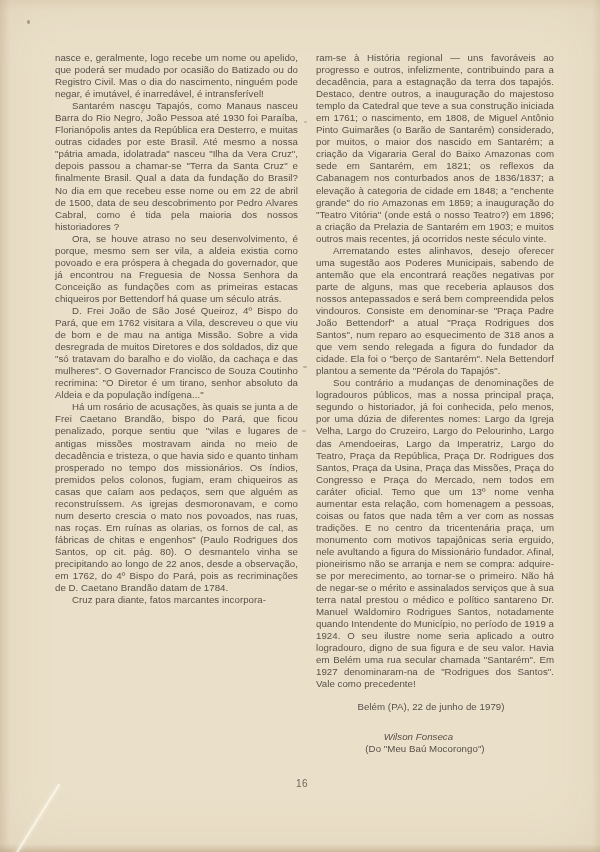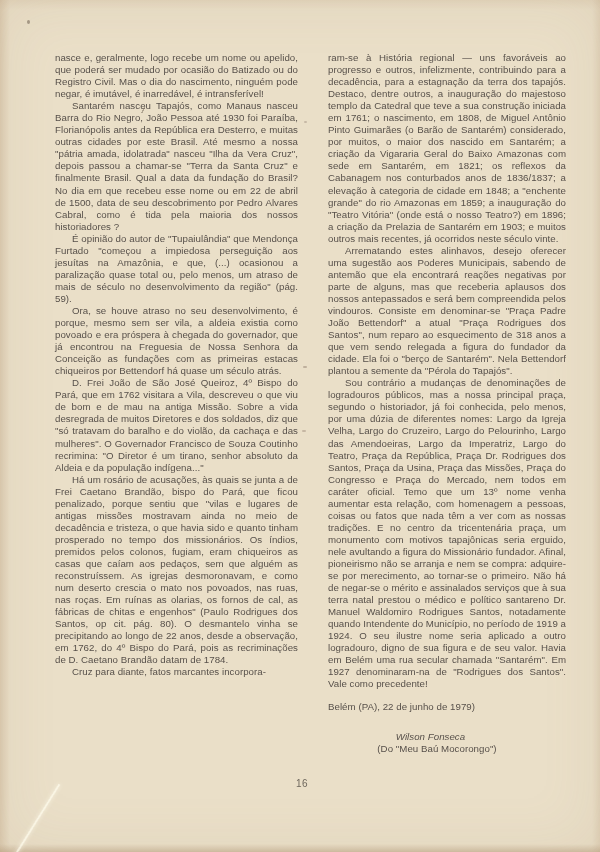--- a/index.html
+++ b/index.html
@@ -30,26 +30,26 @@
   .col {
     position: absolute;
     top: 52px;
     text-align: justify;
     font-size: 9.7px;
     line-height: 12.05px;
     letter-spacing: 0.04px;
     color: var(--ink);
   }
   .col-left  { left: 55px;  width: 243px; }
-  .col-right { left: 328px; width: 238px; }
+  .col-right { left: 316px; width: 238px; }
   .col p { margin: 0; text-indent: 17px; }
   .col p.cont { text-indent: 0; }
   .dateline {
     text-indent: 0 !important;
-    text-align: left;
+    text-align: center;
     padding-right: 8px;
     margin-top: 11px !important;
   }
   .signature { margin-top: 17px; text-align: center; }
   .sig-name   { font-style: italic; padding-right: 33px; }
   .sig-source { padding-right: 20px; }
   .page-number {
     position: absolute;
     top: 778px;
     left: 0;
@@ -85,21 +85,20 @@
   }
 </style>
 </head>
 <body>
 
 <div class="page">
 
   <div class="col col-left">
     <p class="cont">nasce e, geralmente, logo recebe um nome ou apelido, que poderá ser mudado por ocasião do Batizado ou do Registro Civil. Mas o dia do nascimento, ninguém pode negar, é imutável, é inarredável, é intransferível!</p>
     <p>Santarém nasceu Tapajós, como Manaus nasceu Barra do Rio Negro, João Pessoa até 1930 foi Paraíba, Florianópolis antes da República era Desterro, e muitas outras cidades por este Brasil. Até mesmo a nossa "pátria amada, idolatrada" nasceu "Ilha da Vera Cruz", depois passou a chamar-se "Terra da Santa Cruz" e finalmente Brasil. Qual a data da fundação do Brasil? No dia em que recebeu esse nome ou em 22 de abril de 1500, data de seu descobrimento por Pedro Alvares Cabral, como é tida pela maioria dos nossos historiadores ?</p>
-    <p>É opinião do autor de "Tupaiulândia" que Mendonça Furtado "começou a impiedosa perseguição aos jesuítas na Amazônia, e que, (...) ocasionou a paralização quase total ou, pelo menos, um atraso de mais de século no desenvolvimento da região" (pág. 59).</p>
     <p>Ora, se houve atraso no seu desenvolvimento, é porque, mesmo sem ser vila, a aldeia existia como povoado e era próspera à chegada do governador, que já encontrou na Freguesia de Nossa Senhora da Conceição as fundações com as primeiras estacas chiqueiros por Bettendorf há quase um século atrás.</p>
     <p>D. Frei João de São José Queiroz, 4º Bispo do Pará, que em 1762 visitara a Vila, descreveu o que viu de bom e de mau na antiga Missão. Sobre a vida desregrada de muitos Diretores e dos soldados, diz que "só tratavam do baralho e do violão, da cachaça e das mulheres". O Governador Francisco de Souza Coutinho recrimina: "O Diretor é um tirano, senhor absoluto da Aldeia e da população indígena..."</p>
     <p>Há um rosário de acusações, às quais se junta a de Frei Caetano Brandão, bispo do Pará, que ficou penalizado, porque sentiu que "vilas e lugares de antigas missões mostravam ainda no meio de decadência e tristeza, o que havia sido e quanto tinham prosperado no tempo dos missionários. Os índios, premidos pelos colonos, fugiam, eram chiqueiros as casas que caíam aos pedaços, sem que alguém as reconstruíssem. As igrejas desmoronavam, e como num deserto crescia o mato nos povoados, nas ruas, nas roças. Em ruínas as olarias, os fornos de cal, as fábricas de chitas e engenhos" (Paulo Rodrigues dos Santos, op cit. pág. 80). O desmantelo vinha se precipitando ao longo de 22 anos, desde a observação, em 1762, do 4º Bispo do Pará, pois as recriminações de D. Caetano Brandão datam de 1784.</p>
     <p>Cruz para diante, fatos marcantes incorpora-</p>
   </div>
 
   <div class="col col-right">
     <p class="cont">ram-se à História regional — uns favoráveis ao progresso e outros, infelizmente, contribuindo para a decadência, para a estagnação da terra dos tapajós. Destaco, dentre outros, a inauguração do majestoso templo da Catedral que teve a sua construção iniciada em 1761; o nascimento, em 1808, de Miguel Antônio Pinto Guimarães (o Barão de Santarém) considerado, por muitos, o maior dos nascido em Santarém; a criação da Vigararia Geral do Baixo Amazonas com sede em Santarém, em 1821; os reflexos da Cabanagem nos conturbados anos de 1836/1837; a elevação à categoria de cidade em 1848; a "enchente grande" do rio Amazonas em 1859; a inauguração do "Teatro Vitória" (onde está o nosso Teatro?) em 1896; a criação da Prelazia de Santarém em 1903; e muitos outros mais recentes, já ocorridos neste século vinte.</p>
     <p>Arrematando estes alinhavos, desejo oferecer uma sugestão aos Poderes Municipais, sabendo de antemão que ela encontrará reações negativas por parte de alguns, mas que receberia aplausos dos nossos antepassados e será bem compreendida pelos vindouros. Consiste em denominar-se "Praça Padre João Bettendorf" a atual "Praça Rodrigues dos Santos", num reparo ao esquecimento de 318 anos a que vem sendo relegada a figura do fundador da cidade. Ela foi o "berço de Santarém". Nela Bettendorf plantou a semente da "Pérola do Tapajós".</p>
     <p>Sou contrário a mudanças de denominações de logradouros públicos, mas a nossa principal praça, segundo o historiador, já foi conhecida, pelo menos, por uma dúzia de diferentes nomes: Largo da Igreja Velha, Largo do Cruzeiro, Largo do Pelourinho, Largo das Amendoeiras, Largo da Imperatriz, Largo do Teatro, Praça da República, Praça Dr. Rodrigues dos Santos, Praça da Usina, Praça das Missões, Praça do Congresso e Praça do Mercado, nem todos em caráter oficial. Temo que um 13º nome venha aumentar esta relação, com homenagem a pessoas, coisas ou fatos que nada têm a ver com as nossas tradições. E no centro da tricentenária praça, um monumento com motivos tapajônicas seria erguido, nele avultando a figura do Missionário fundador. Afinal, pioneirismo não se arranja e nem se compra: adquire-se por merecimento, ao tornar-se o primeiro. Não há de negar-se o mérito e assinalados serviços que à sua terra natal prestou o médico e político santareno Dr. Manuel Waldomiro Rodrigues Santos, notadamente quando Intendente do Município, no período de 1919 a 1924. O seu ilustre nome seria aplicado a outro logradouro, digno de sua figura e de seu valor. Havia em Belém uma rua secular chamada "Santarém". Em 1927 denominaram-na de "Rodrigues dos Santos". Vale como precedente!</p>

